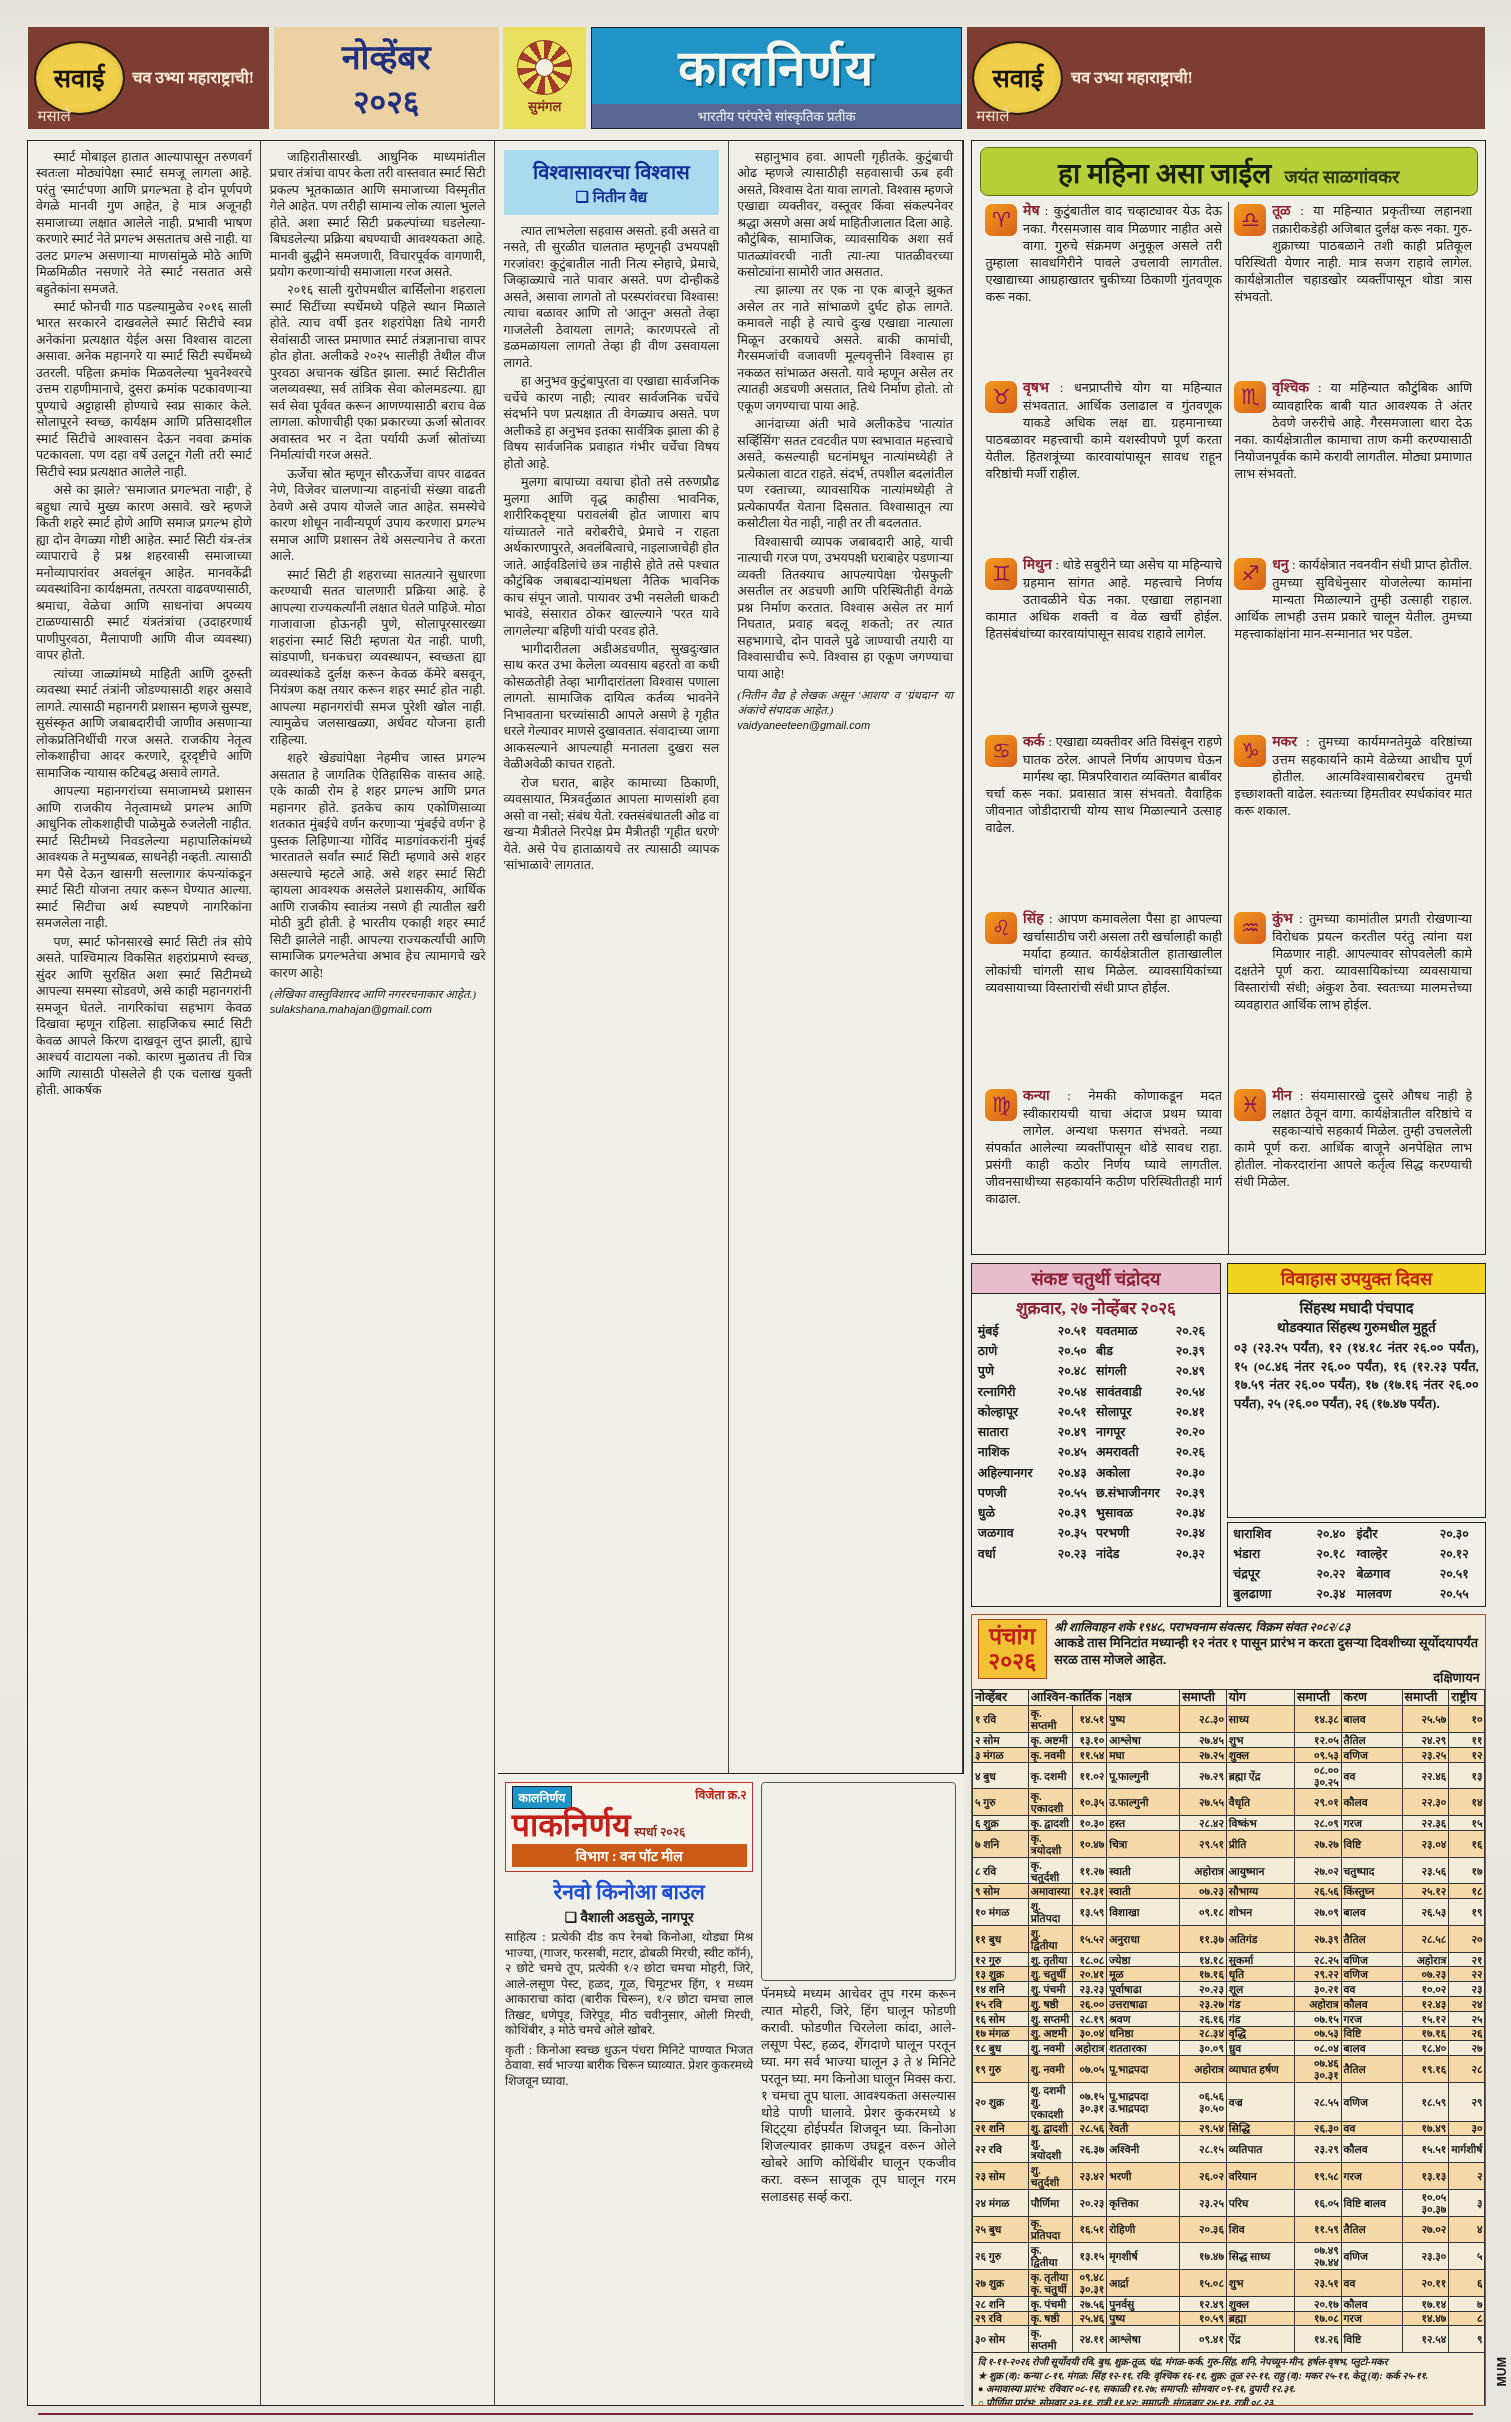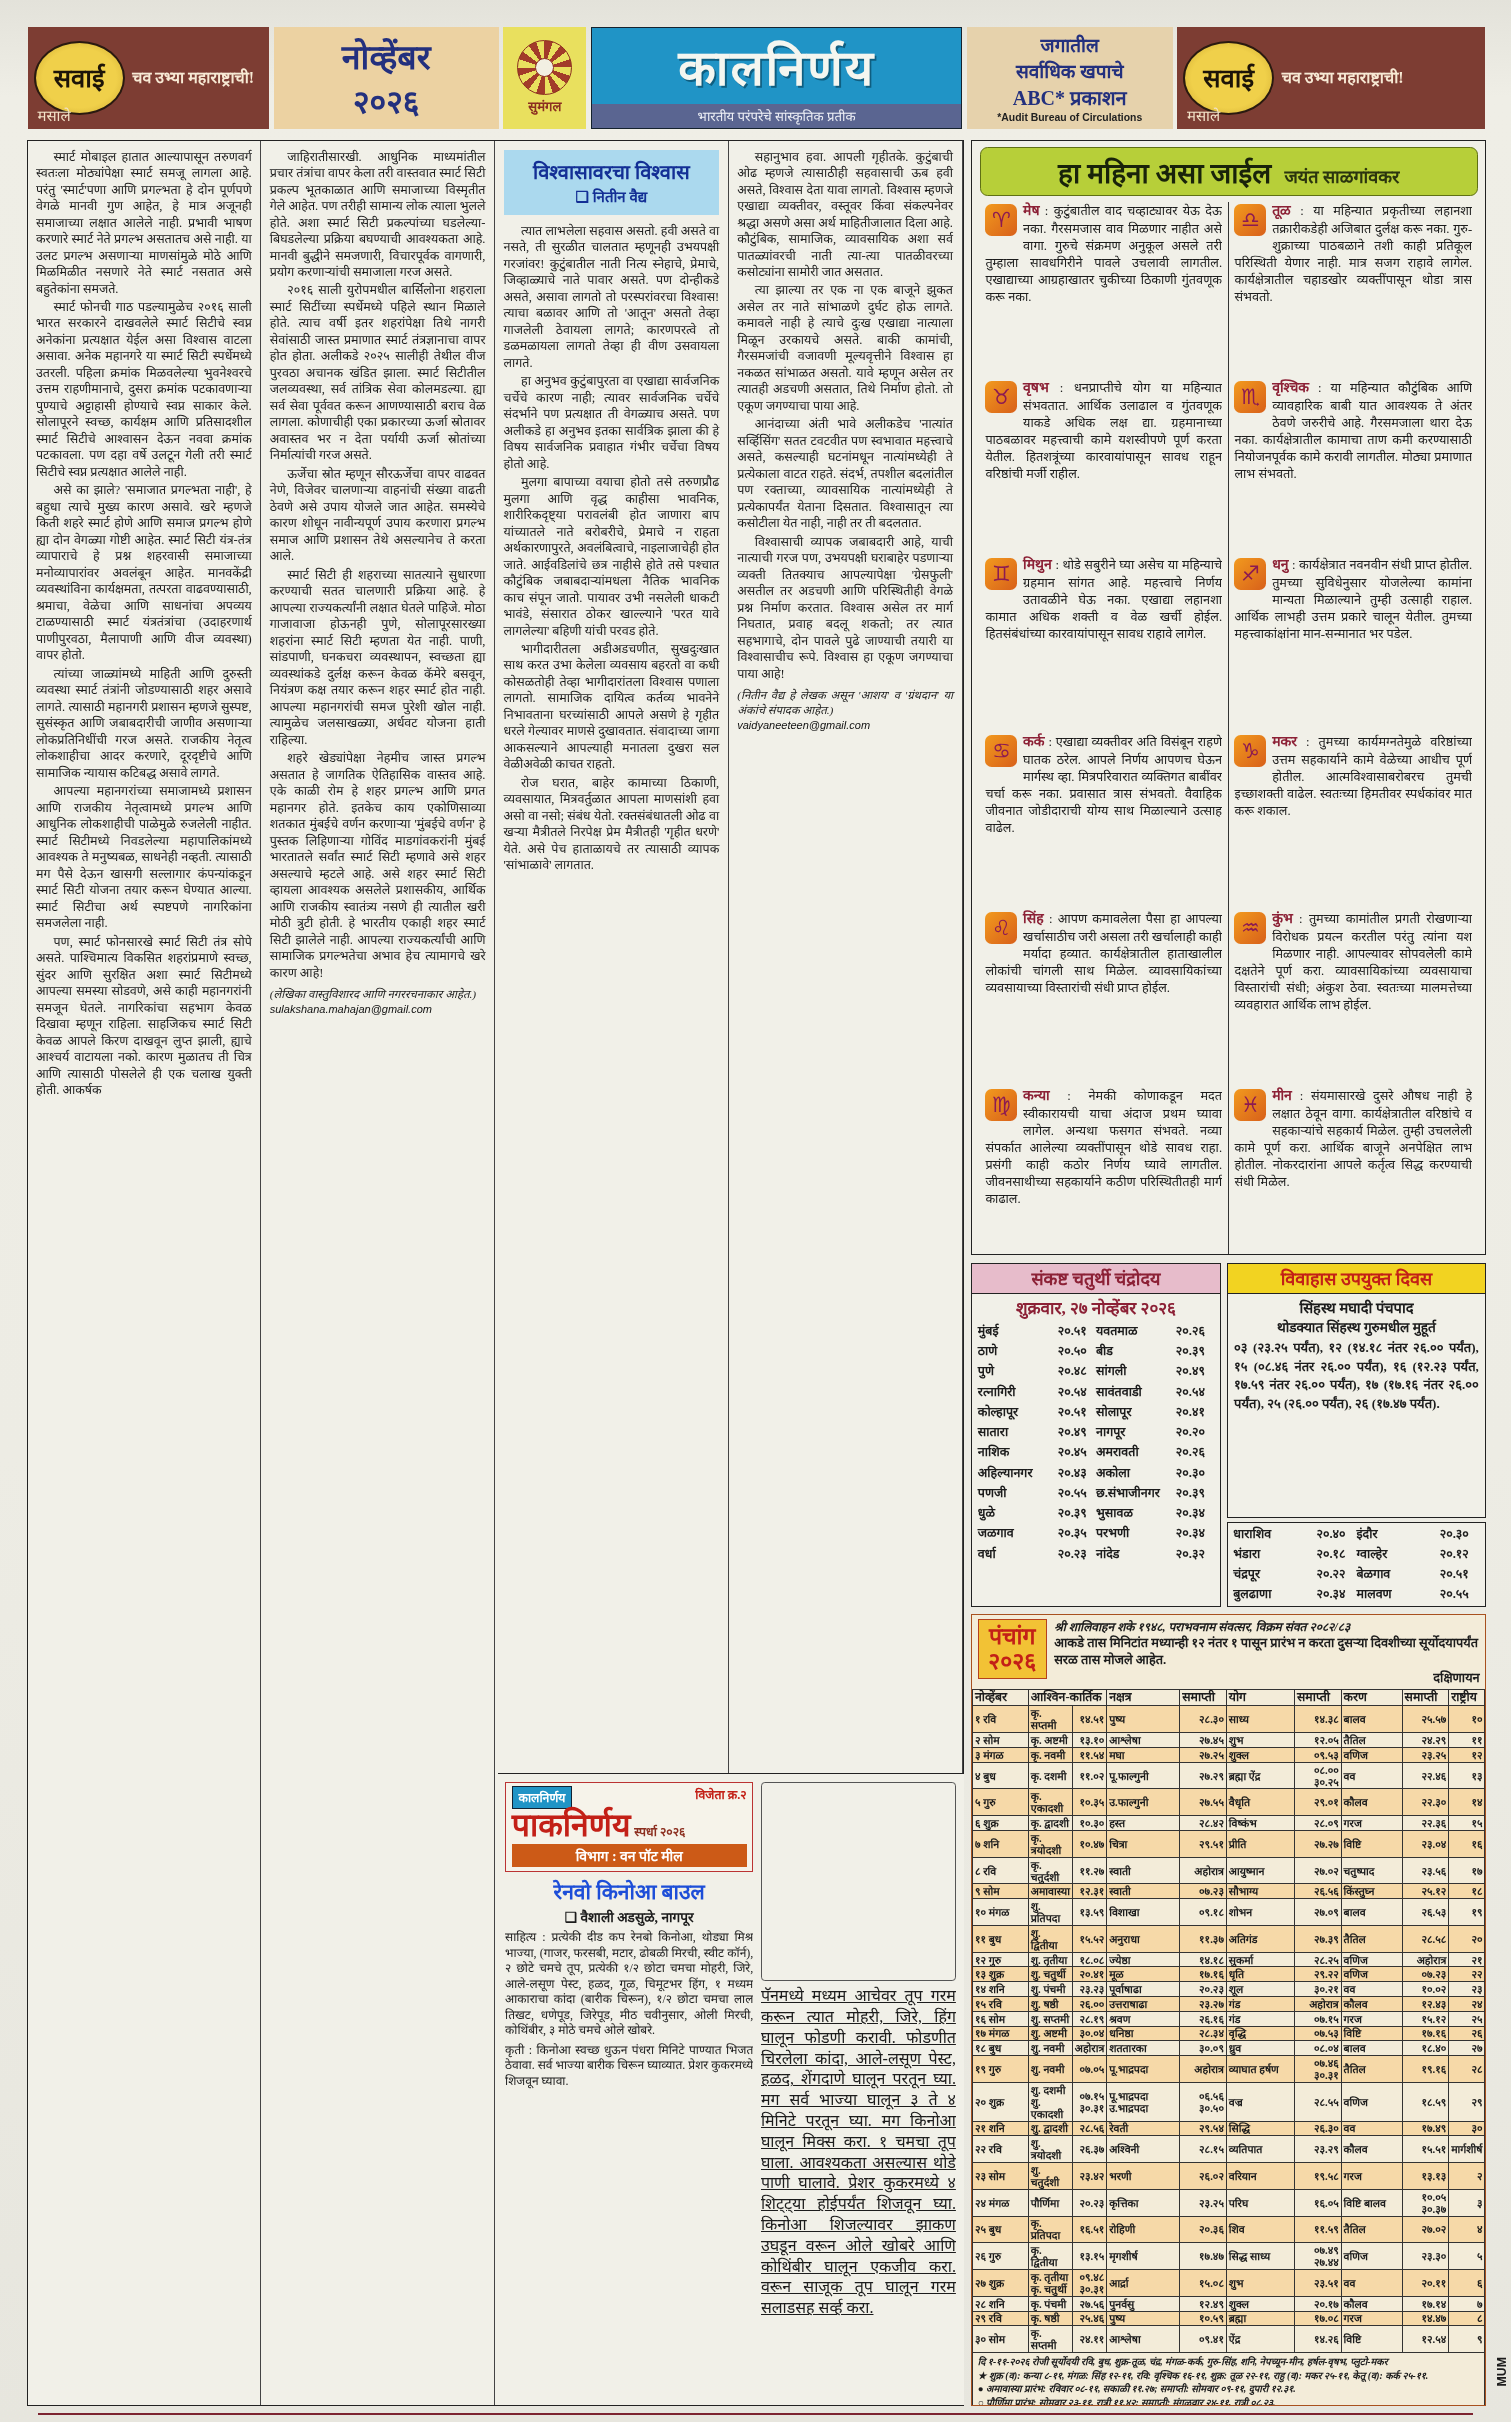--- a/index.html
+++ b/index.html
@@ -56,21 +56,21 @@
   .rec-body { font-size:12px; line-height:1.3; text-align:justify; }
   .photo { width:100%; height:199px; border:0.9px solid #555; border-radius:3.8px; background:
       radial-gradient(circle at 30% 35%, #b7c24a 0 8%, transparent 9%),
       radial-gradient(circle at 55% 28%, #d8c families 0, transparent 0),
       radial-gradient(circle at 60% 30%, #d9cb55 0 7%, transparent 8%),
       radial-gradient(circle at 45% 55%, #c7b93e 0 10%, transparent 11%),
       radial-gradient(circle at 68% 58%, #a8b23c 0 9%, transparent 10%),
       radial-gradient(circle at 35% 70%, #8a9630 0 8%, transparent 9%),
       radial-gradient(circle at 55% 75%, #5d6b2a 0 12%, transparent 13%),
       radial-gradient(circle at 50% 50%, #c3b844 0 34%, #3a4424 35% 48%, #23281d 49% 100%); }
-  .photo-cap { font-size:16px; line-height:1.3; text-align:justify; margin-top:5.7px;text-decoration:underline; }
+  .photo-cap { font-size:13px; line-height:1.3; text-align:justify; margin-top:5.7px; }
 
   
   .rpanel { flex:1; display:flex; flex-direction:column; gap:7.6px; }
   .horo { border:1.9px solid #222; background:#f1f0e8; height:1115px; padding:5.7px 7.6px; overflow:hidden; }
   .horo-band { background:#b7cf39; border:0.9px solid #5f7014; border-radius:7.6px; text-align:center; padding:5.7px 0 3.8px; }
   .horo-band .ht { font-size:28px; font-weight:bold; color:#19230a; display:inline; }
   .horo-band .ha { font-size:18px; font-weight:bold; color:#2b350e; display:inline; margin-left:9.5px; }
   .horo-cols { display:flex; margin-top:5.7px; }
   .hcol { width:50%; padding:0 5.7px; }
   .hcol:first-child { border-right:0.9px solid #333; }
@@ -126,26 +126,20 @@
       <div class="m2">२०२६</div>
     </div>
     <div class="hbox sumangal">
       <div class="wheel"></div>
       <div class="lbl">सुमंगल</div>
     </div>
     <div class="hbox kal">
       <div class="logo">कालनिर्णय</div>
       <div class="tagline">भारतीय परंपरेचे सांस्कृतिक प्रतीक</div>
     </div>
-    <div class="hbox abc">
-      <div class="a1">जगातील</div>
-      <div class="a2">सर्वाधिक खपाचे</div>
-      <div class="a3">ABC* प्रकाशन</div>
-      <div class="a4">*Audit Bureau of Circulations</div>
-    </div>
     <div class="hbox sawai" style="flex:1">
       <div class="coin">
           <span>सवाई</span>
         </div>
       <div class="tag">चव उभ्या महाराष्ट्राची!</div>
       <div class="prod">मसाले</div>
     </div>
   </div>
 
   <div class="content">

